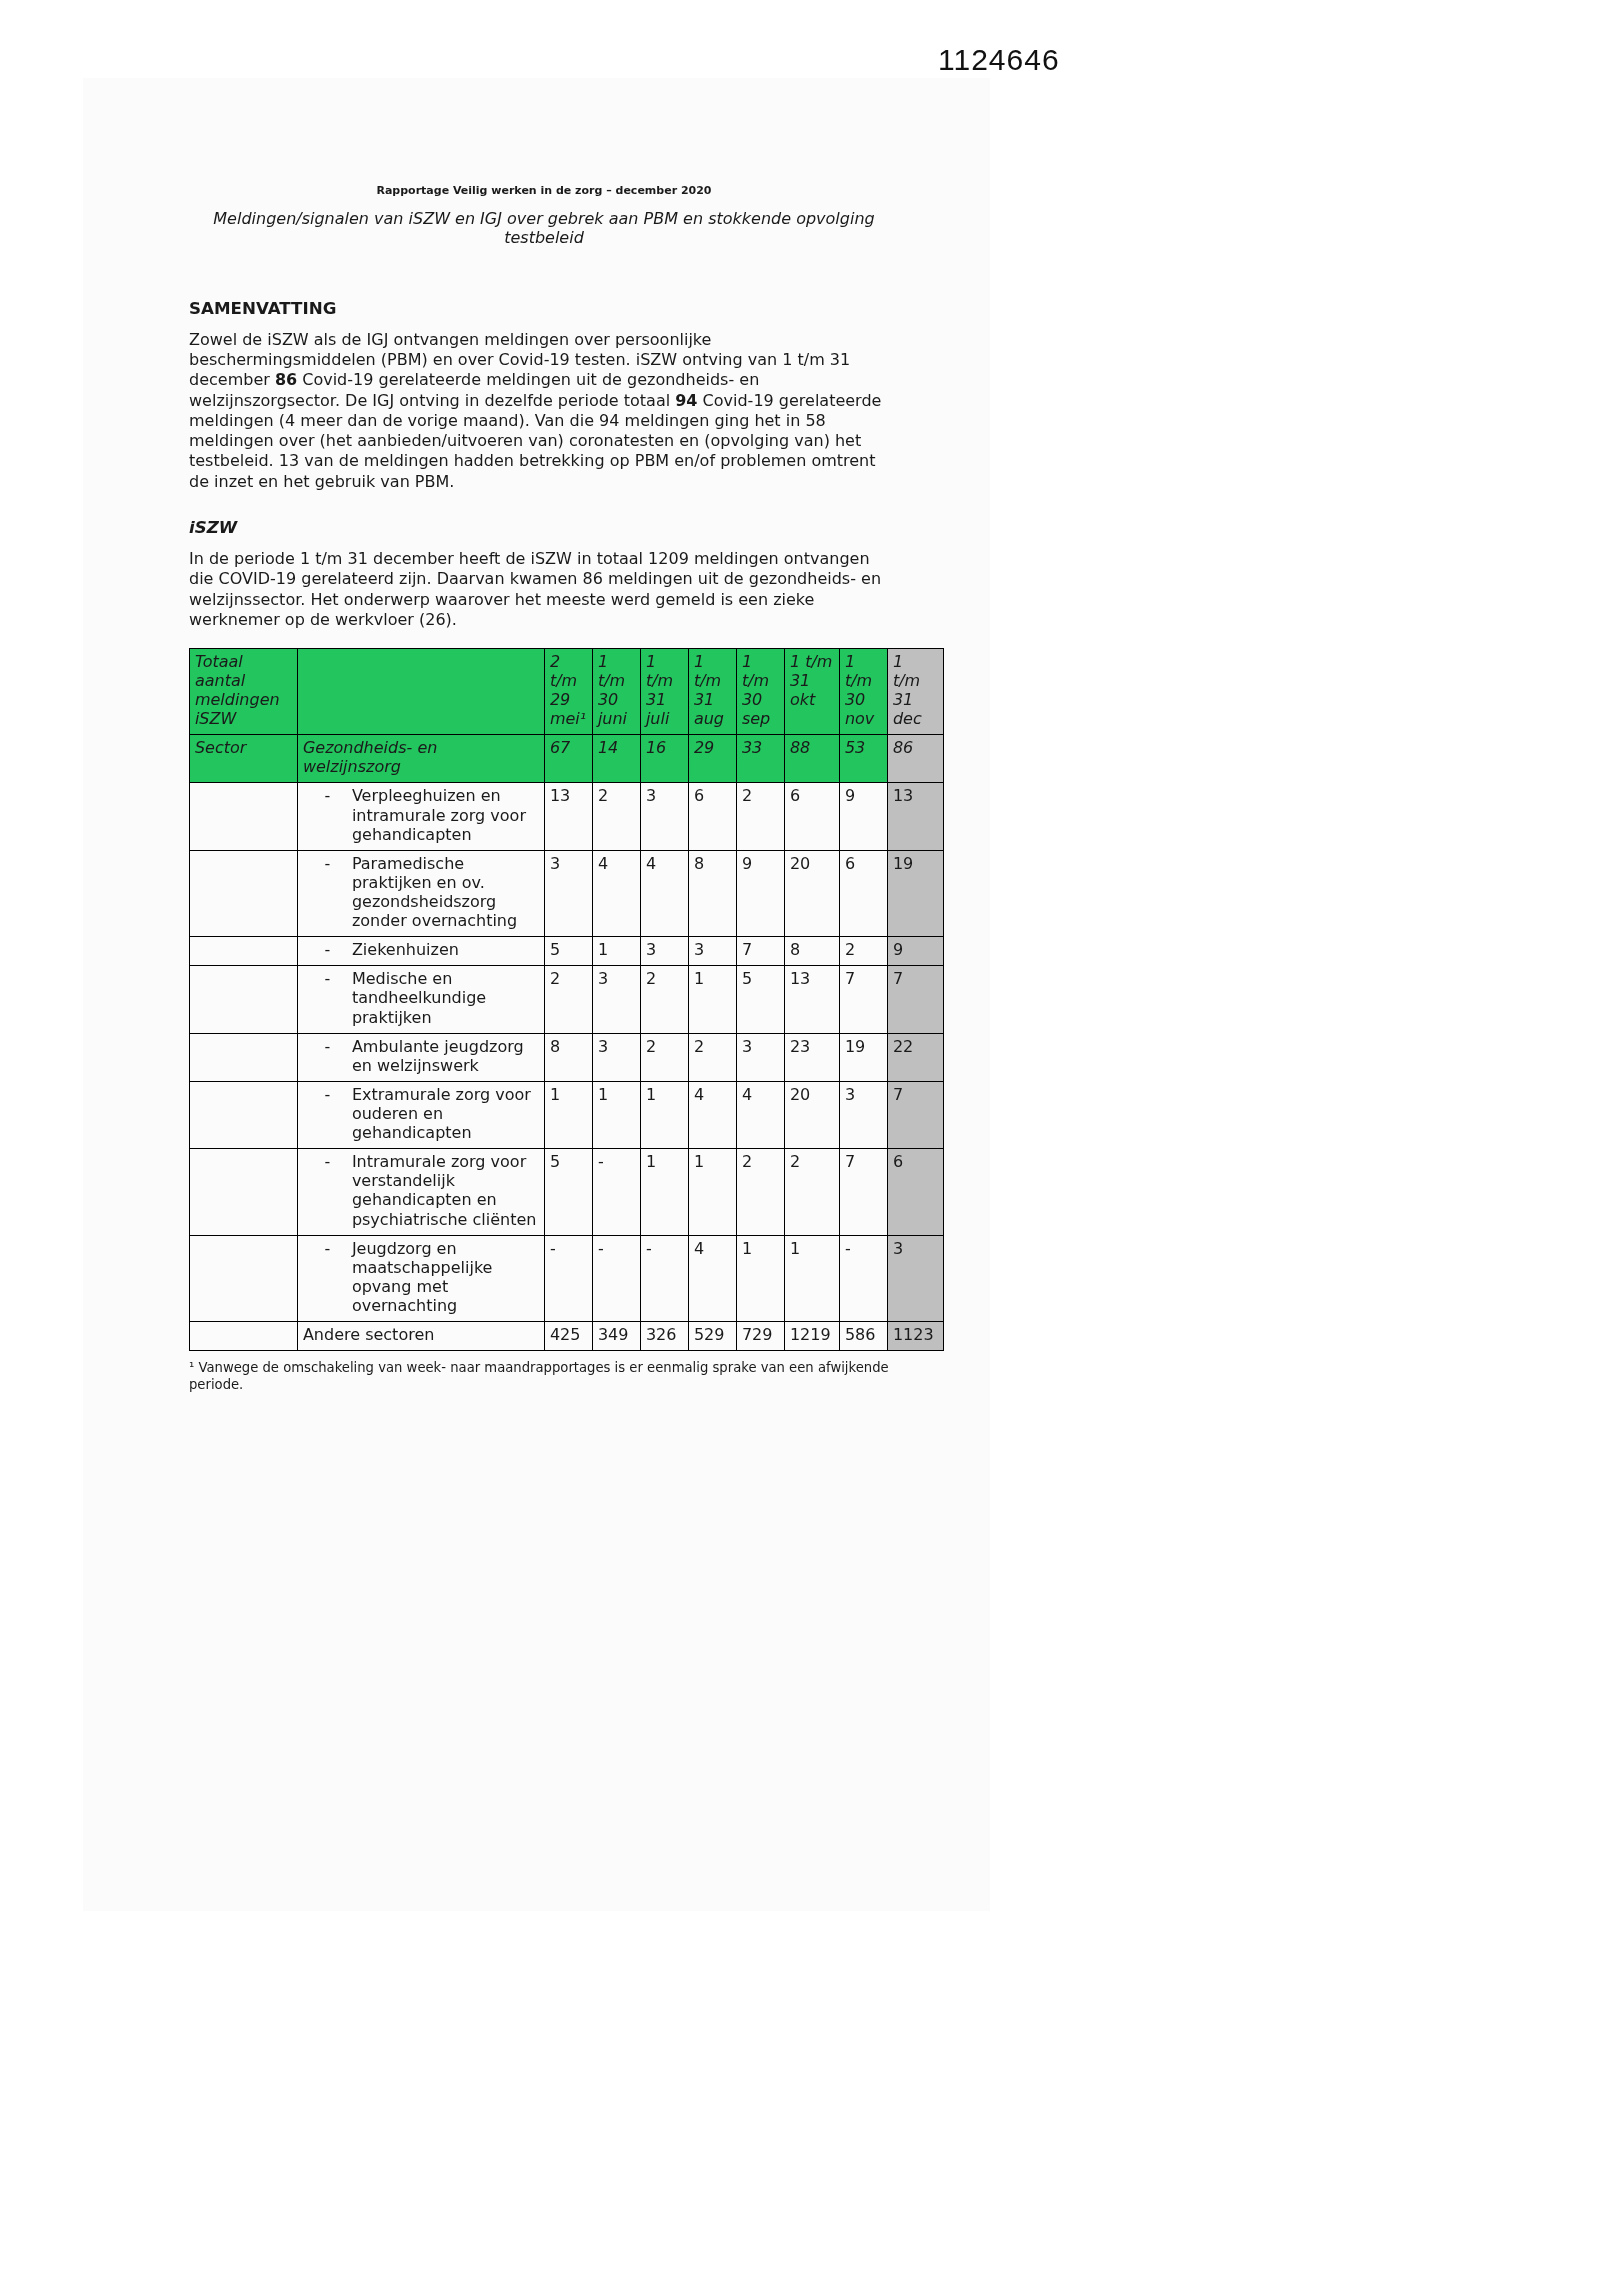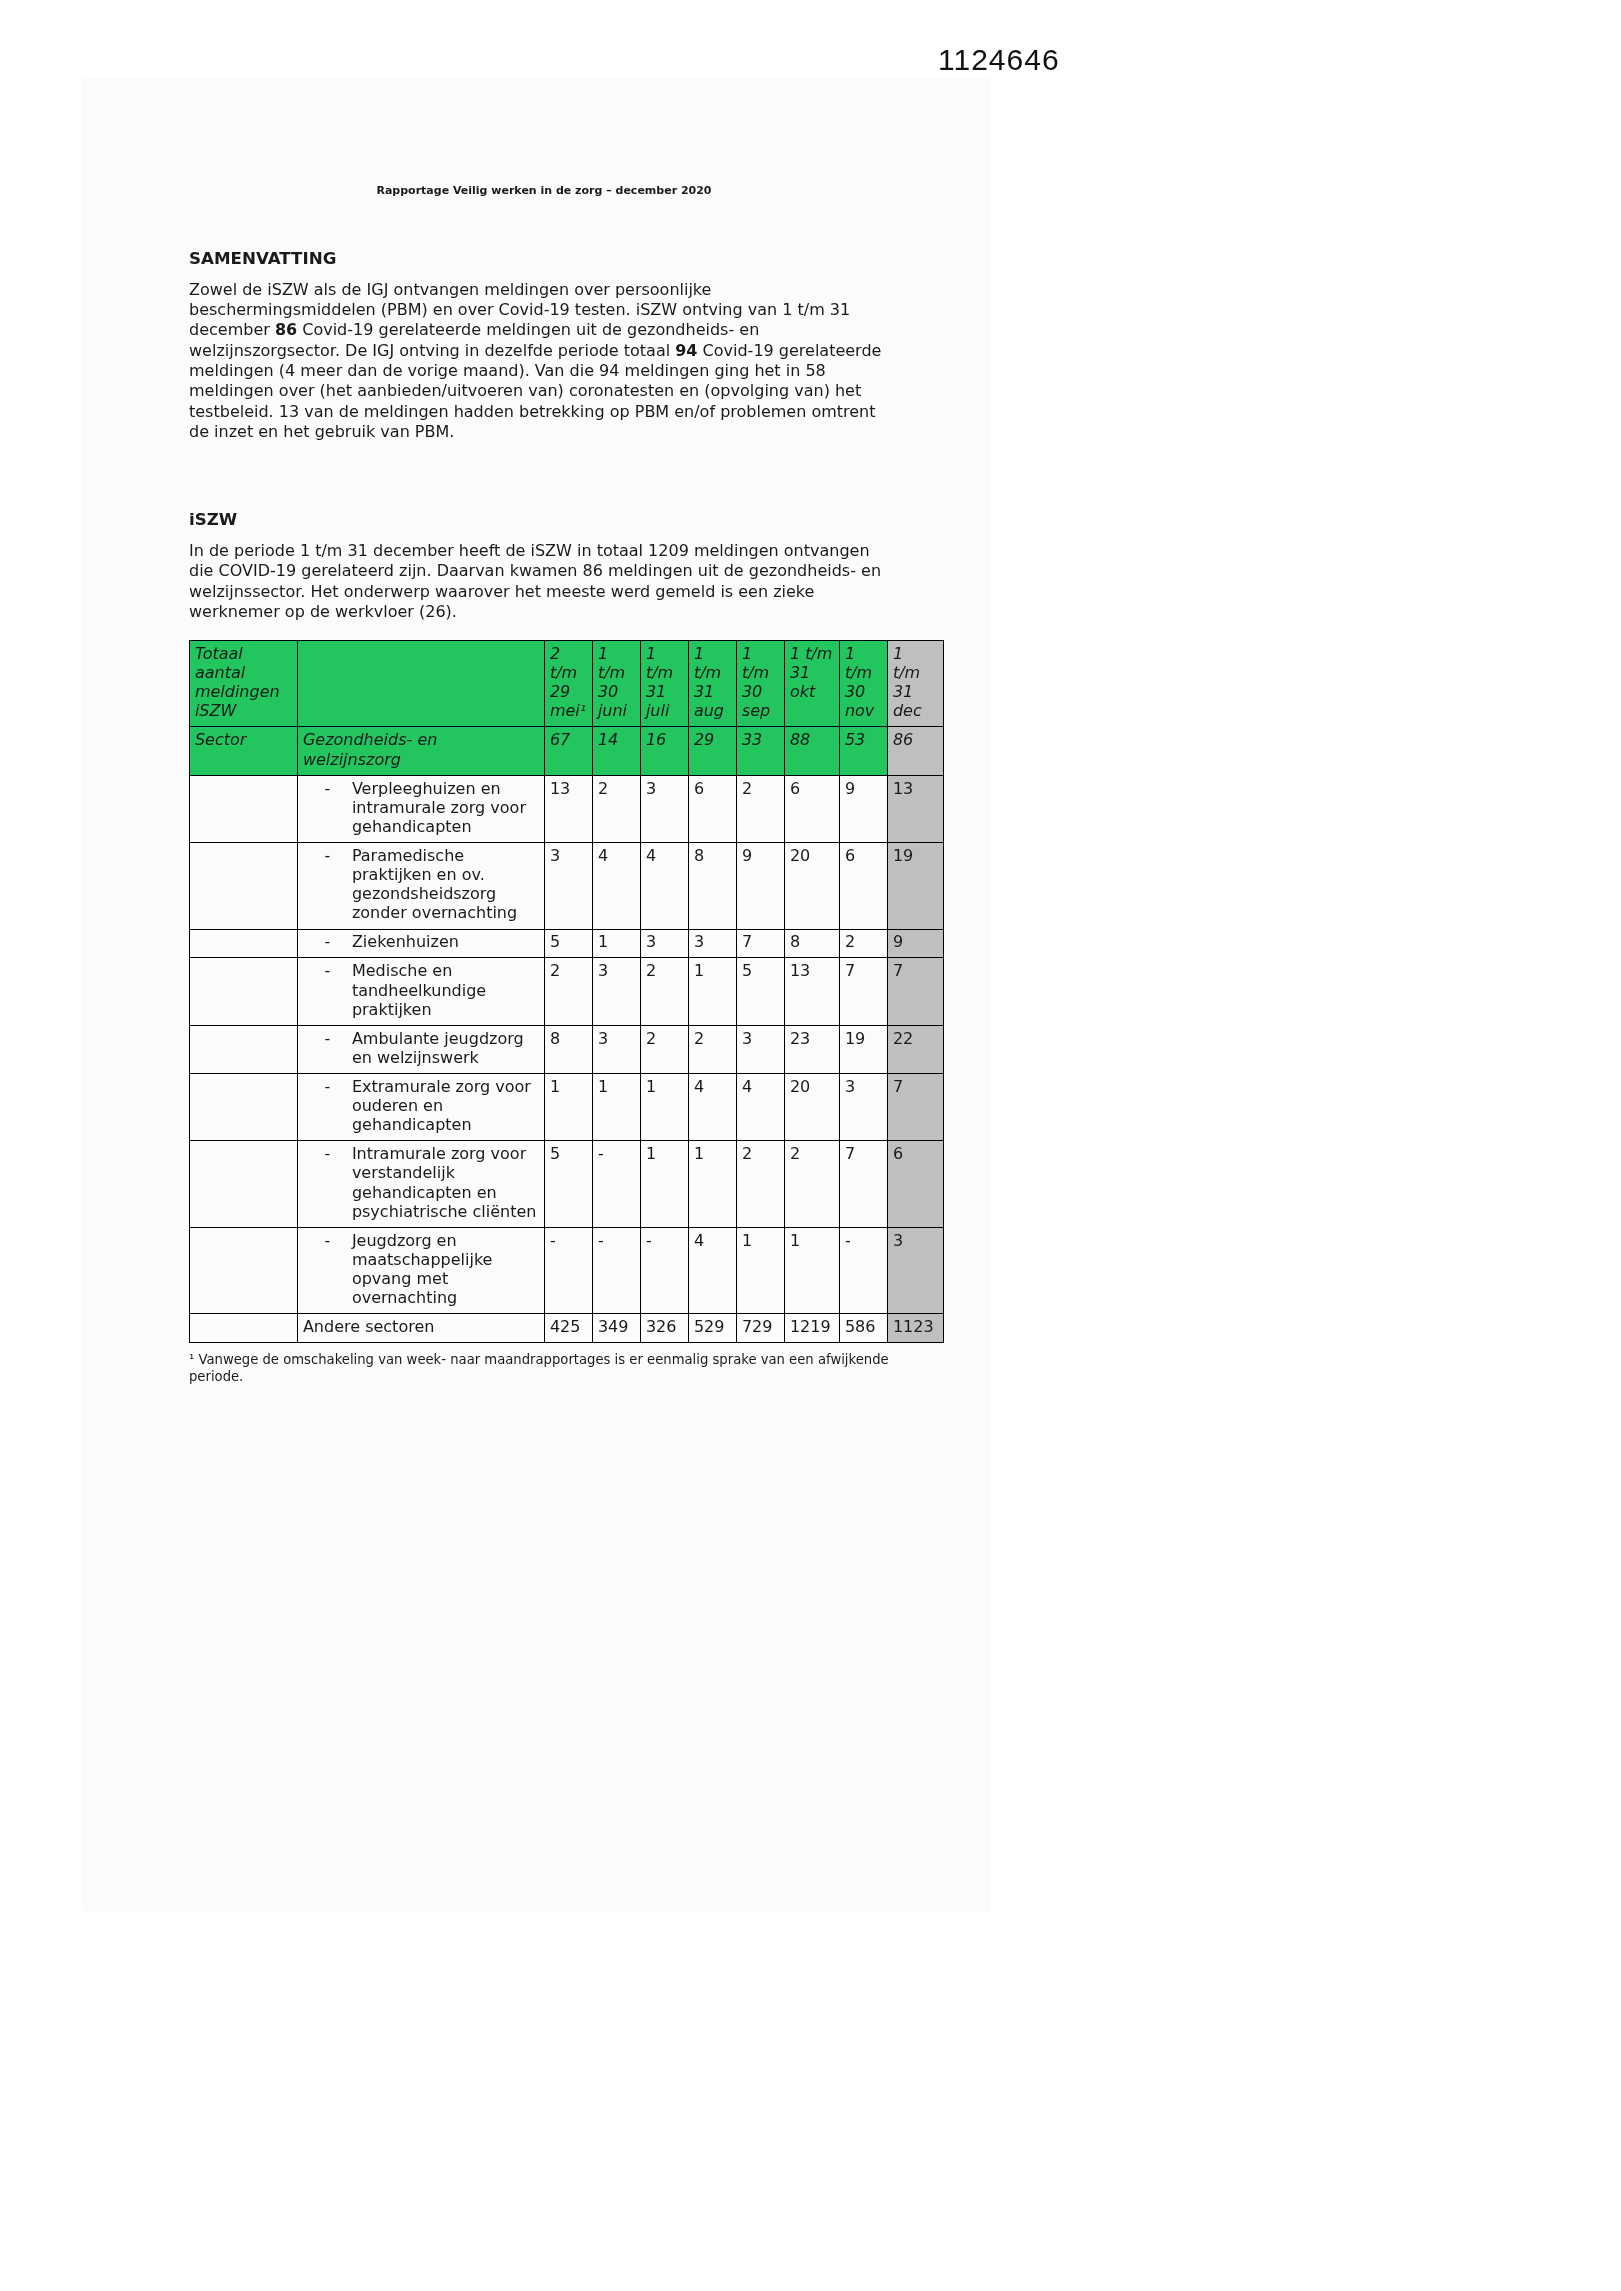--- a/index.html
+++ b/index.html
@@ -35,21 +35,21 @@
     margin-top:11.8px;
     text-align:center;
     font-style:italic;
     font-size:16px;
   }
   .section-heading {
     font-weight:bold;
     font-size:16.7px;
   }
   .h-samenvatting { margin-top:51px; }
-  .h-iszw { margin-top:67px; }
+  .h-iszw { margin-top:25px;font-style:italic; }
   .para {
     margin-top:11.8px;
     font-size:16px;
     line-height:1.27;
   }
   table.iszw {
     margin-top:17.6px;
     border-collapse:collapse;
     table-layout:fixed;
     width:755px;
@@ -81,20 +81,21 @@
 </head>
 <body>
 
 <div class="page">
   <div class="scan-shade"></div>
 
   <div class="page-number">1124646</div>
 
   <div class="content">
     <div class="textblock doc-title">Rapportage Veilig werken in de zorg – december 2020</div>
+    <div class="textblock doc-subtitle">Meldingen/signalen van iSZW en IGJ over gebrek aan PBM en stokkende opvolging testbeleid</div>
 
     <div class="textblock section-heading h-samenvatting">SAMENVATTING</div>
     <div class="textblock para"><span>Zowel de iSZW als de IGJ ontvangen meldingen over persoonlijke beschermingsmiddelen (PBM) en over Covid-19 testen. iSZW ontving van 1 t/m 31 december </span><span style="font-weight: bold;">86</span><span> Covid-19 gerelateerde meldingen uit de gezondheids- en welzijnszorgsector. De IGJ ontving in dezelfde periode totaal </span><span style="font-weight: bold;">94</span><span> Covid-19 gerelateerde meldingen (4 meer dan de vorige maand). Van die 94 meldingen ging het in 58 meldingen over (het aanbieden/uitvoeren van) coronatesten en (opvolging van) het testbeleid. 13 van de meldingen hadden betrekking op PBM en/of problemen omtrent de inzet en het gebruik van PBM.</span></div>
 
     <div class="textblock section-heading h-iszw">iSZW</div>
     <div class="textblock para">In de periode 1 t/m 31 december heeft de iSZW in totaal 1209 meldingen ontvangen die COVID-19 gerelateerd zijn. Daarvan kwamen 86 meldingen uit de gezondheids- en welzijnssector. Het onderwerp waarover het meeste werd gemeld is een zieke werknemer op de werkvloer (26).</div>
 
     <table class="iszw">
       <colgroup>
         <col style="width:108px">

